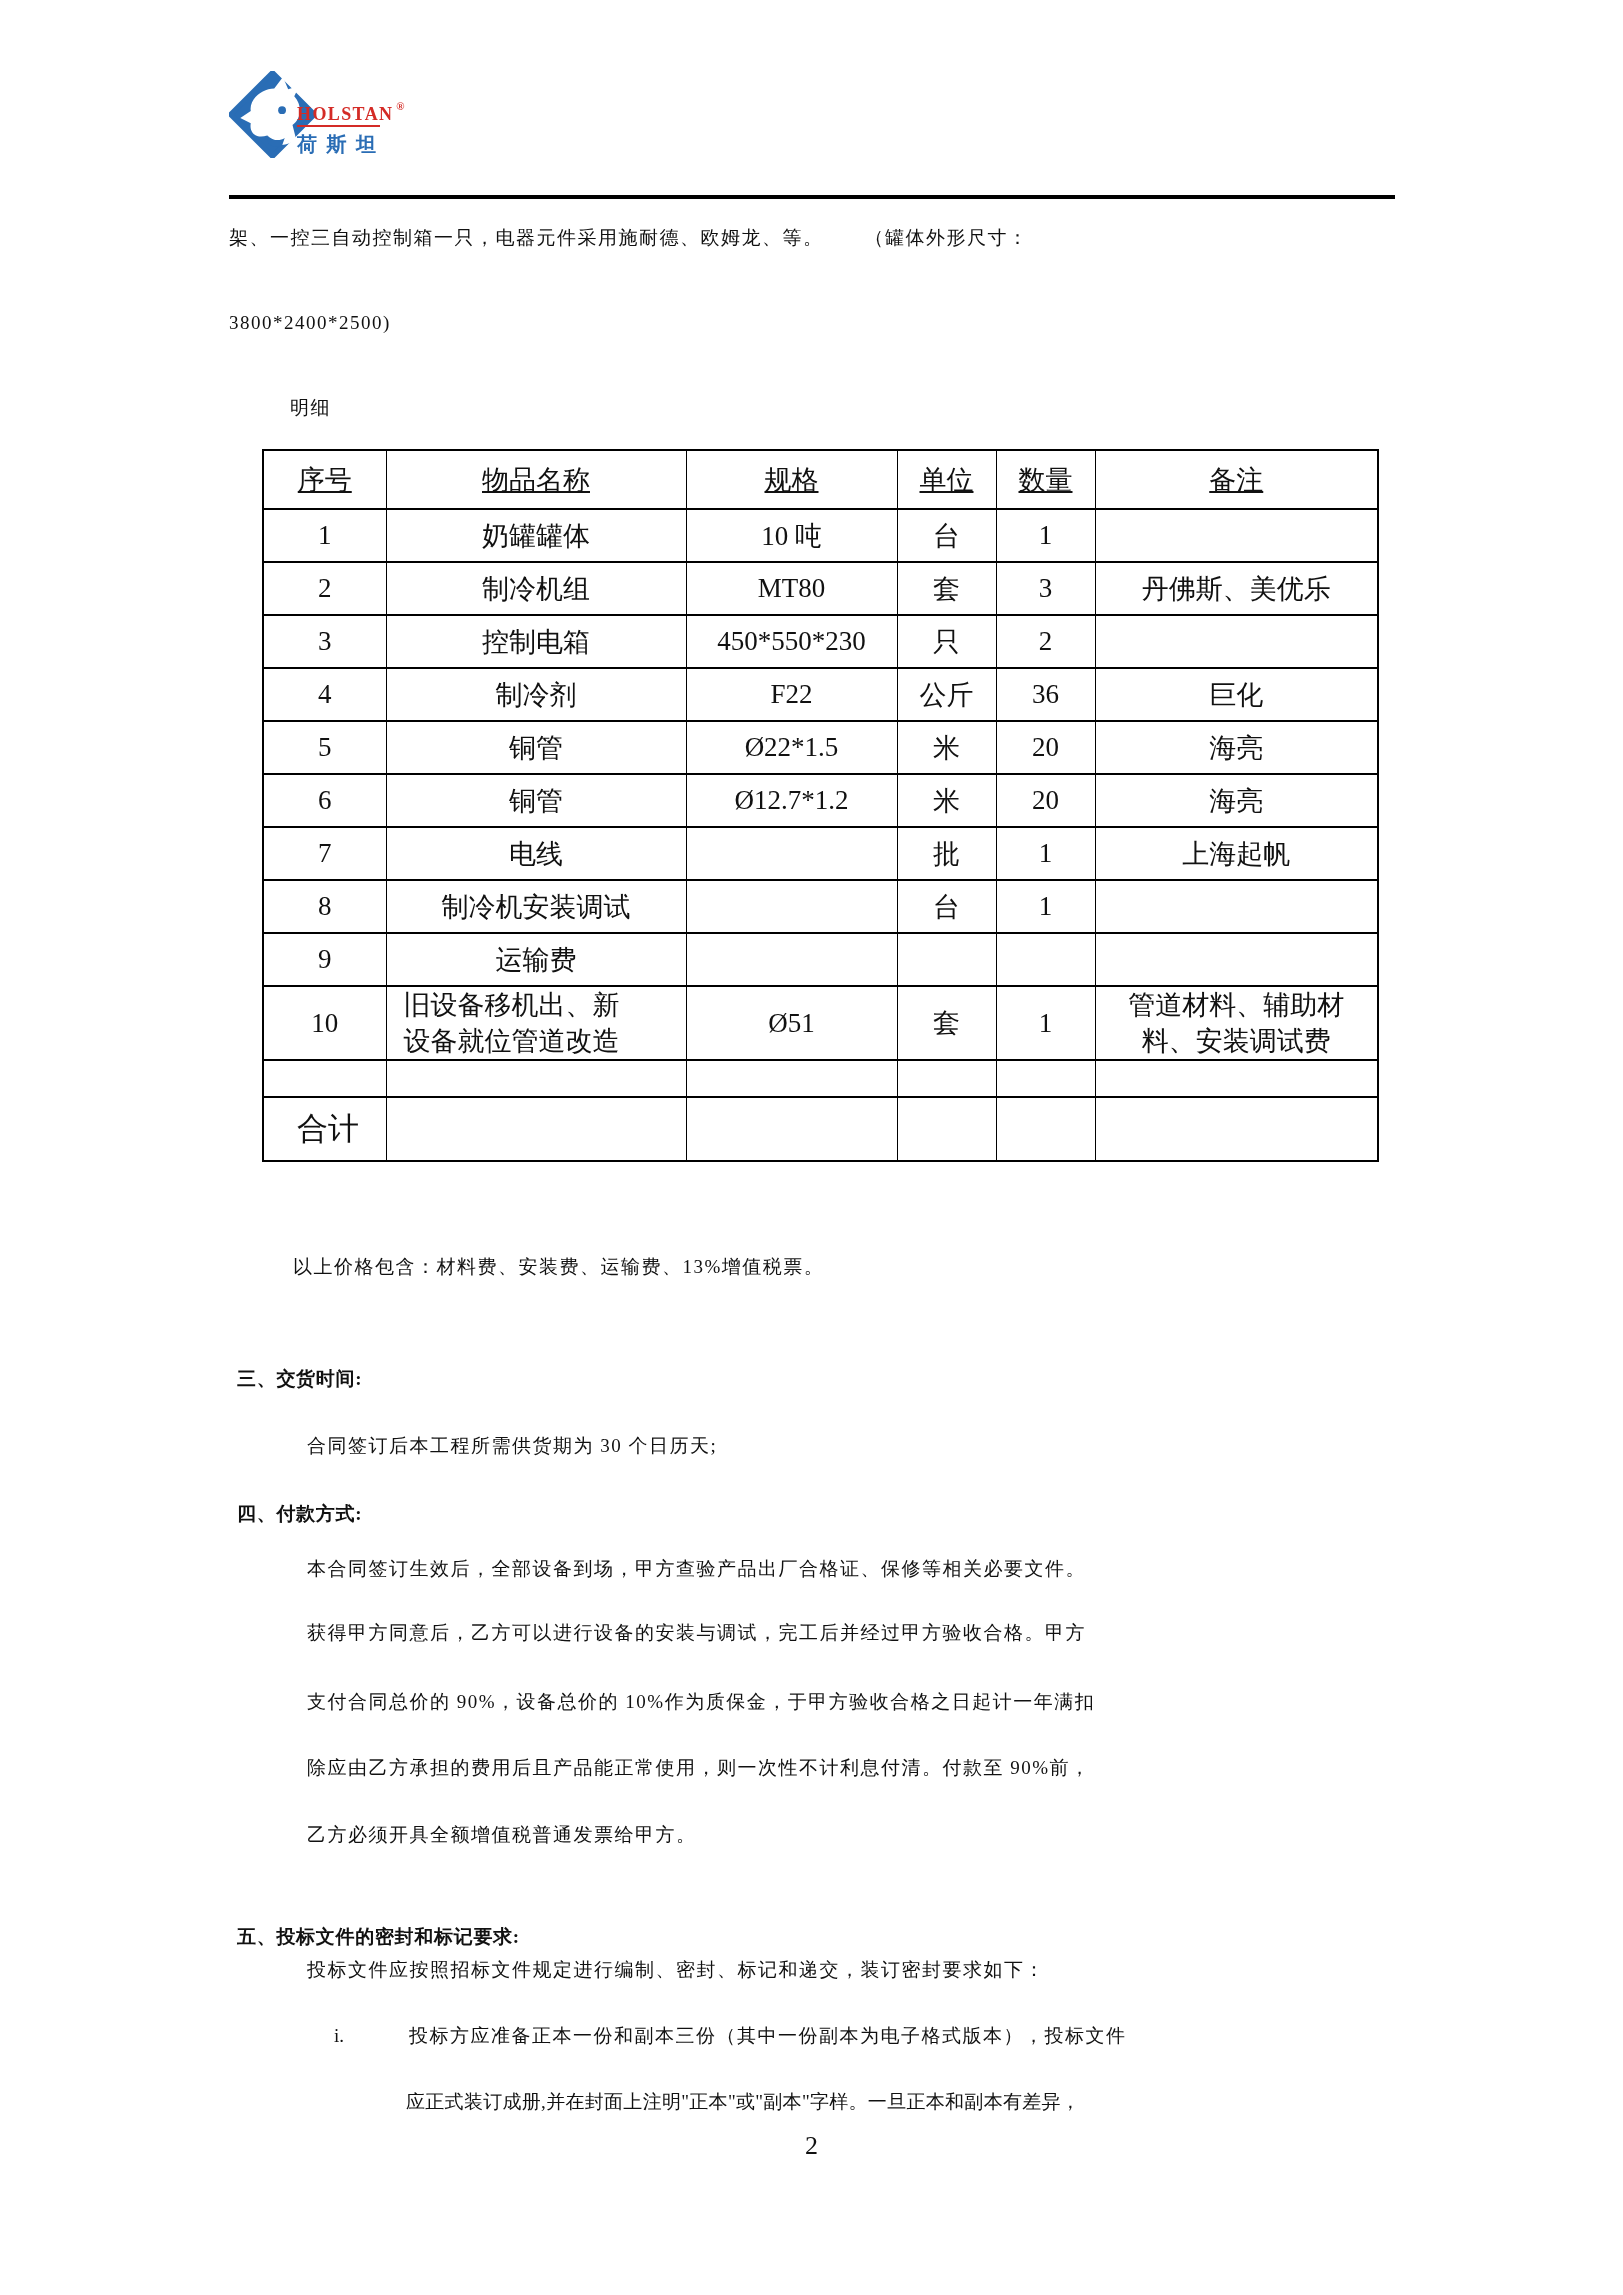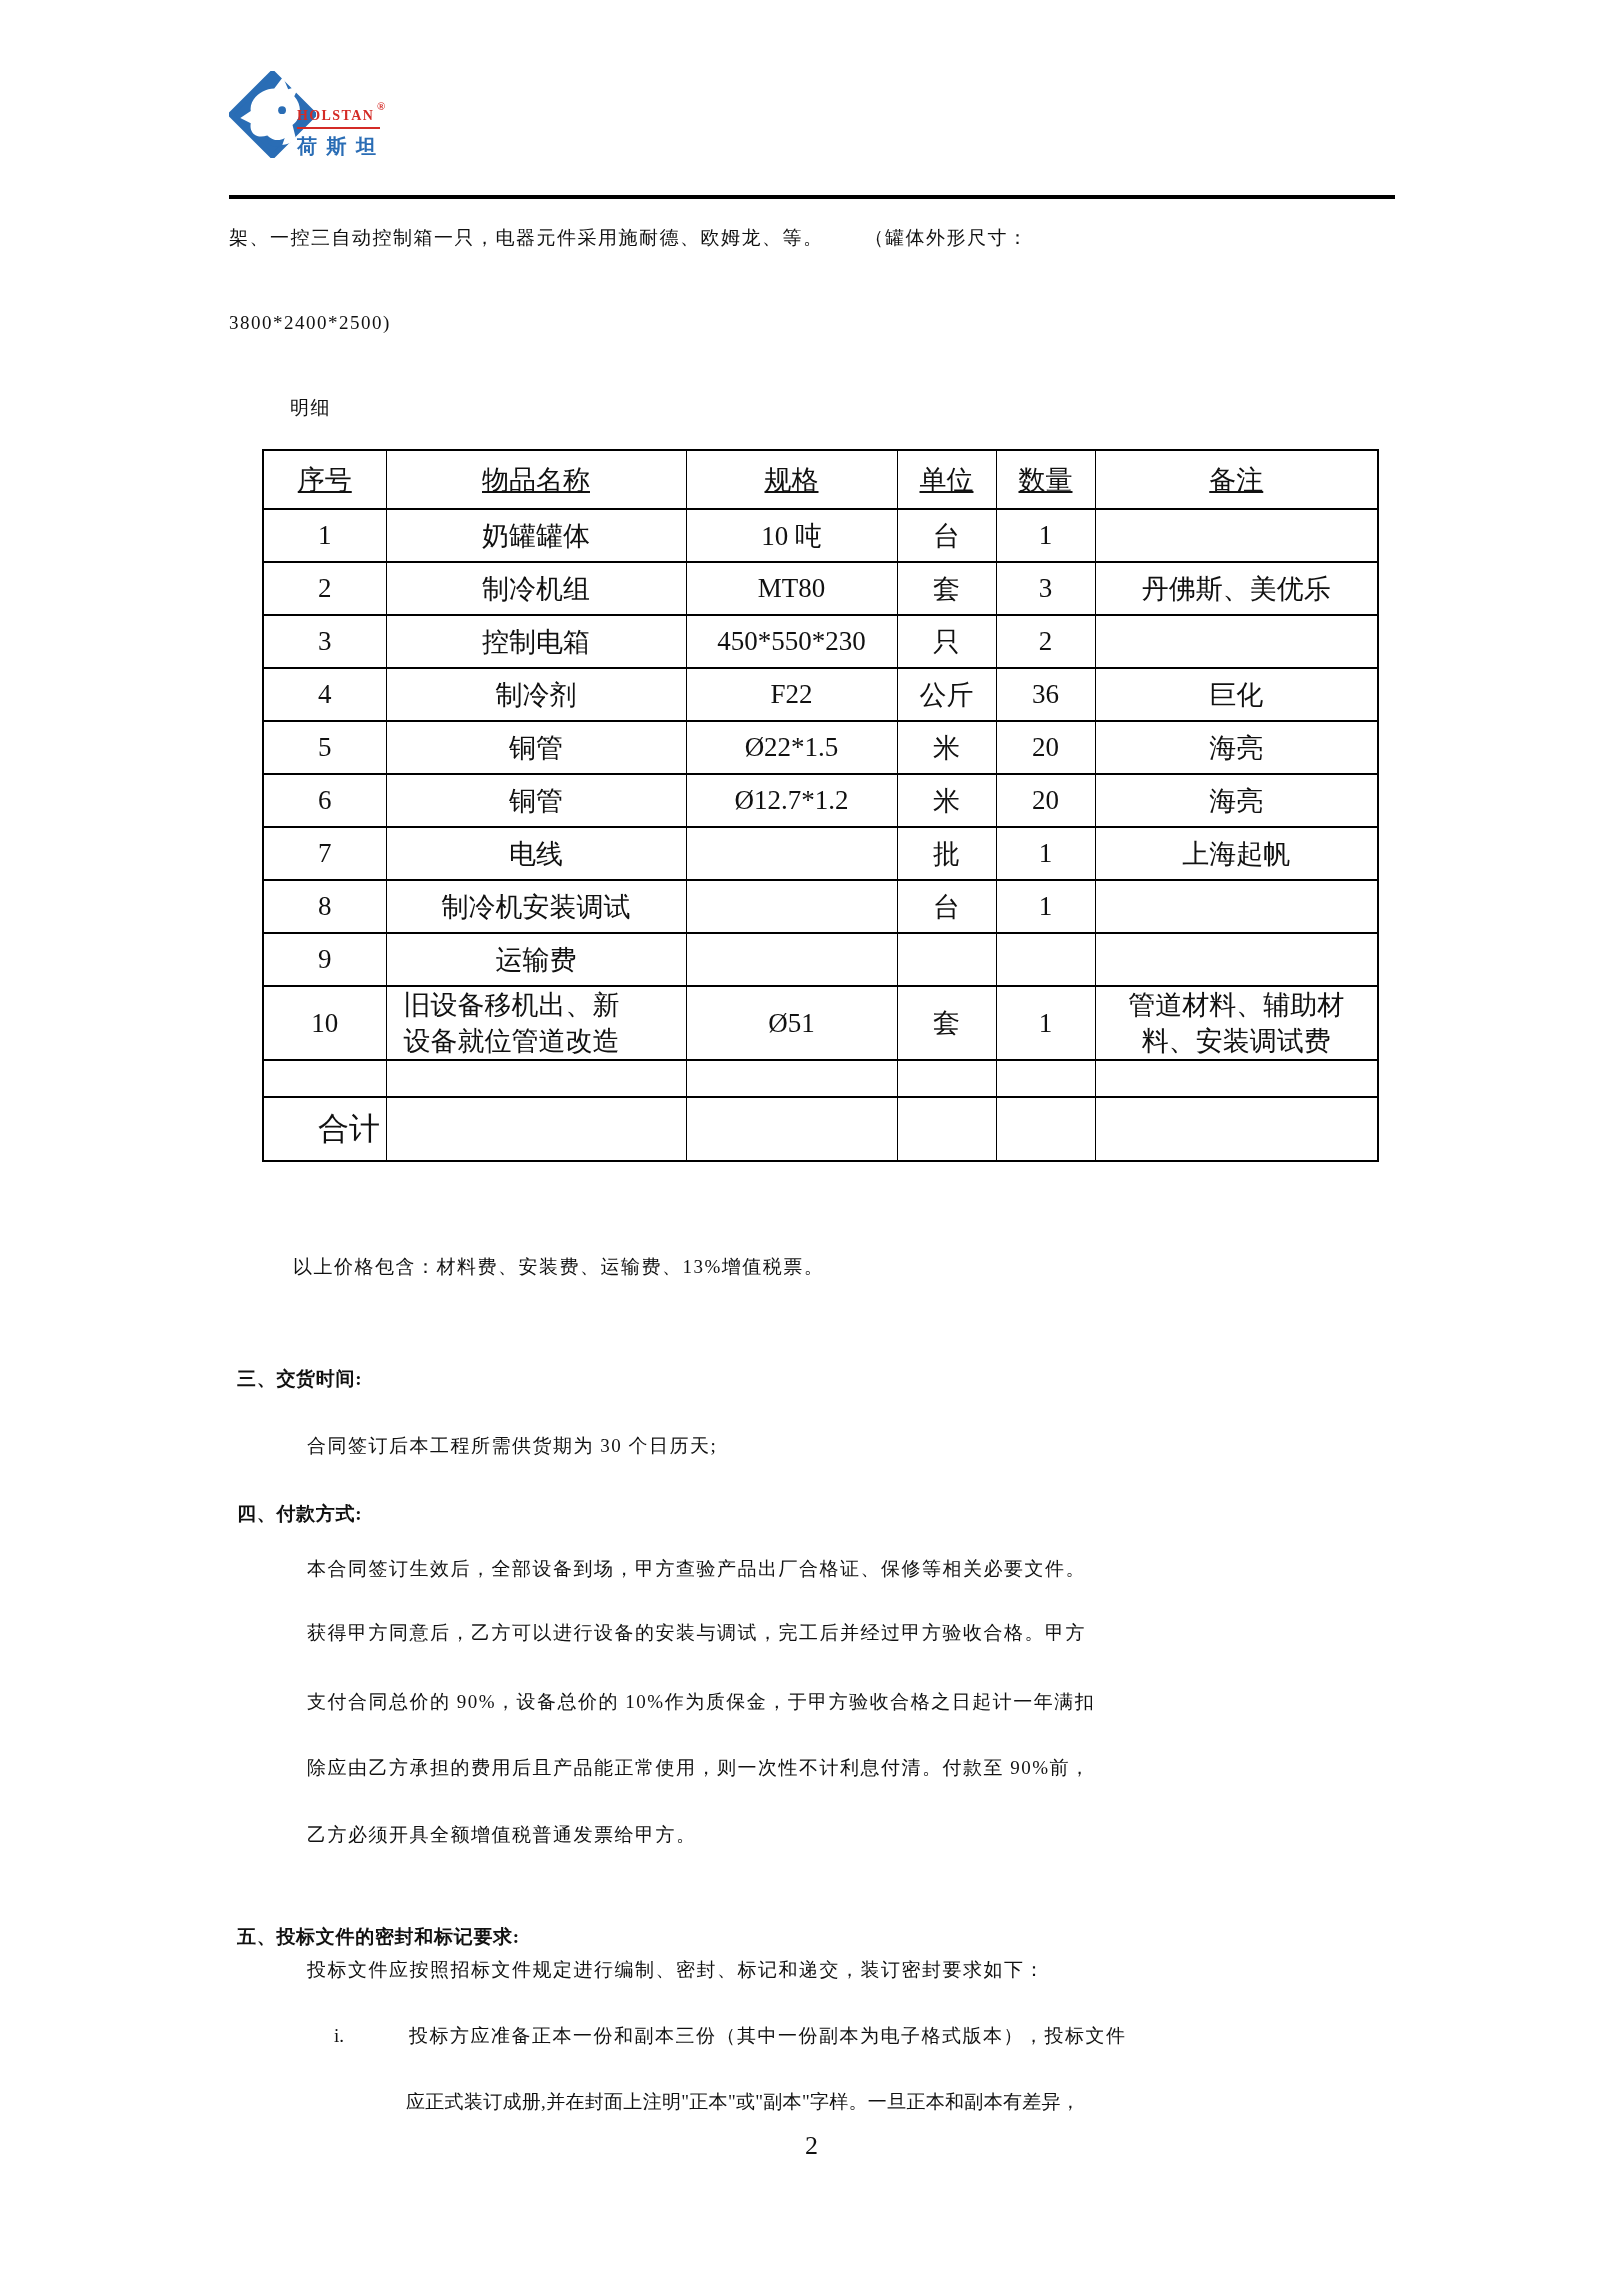--- a/index.html
+++ b/index.html
@@ -8,21 +8,21 @@
     width:1623px;height:2295px;
     background:#ffffff;
     color:#111;
     font-family:"Liberation Serif","DejaVu Serif",serif;
     overflow:hidden;
   }
   
   .logo{position:absolute;left:229px;top:65px;width:245px;height:102px;}
   .logo svg{position:absolute;left:0;top:5.5px;}
   .logo-text{position:absolute;left:68px;top:35px;}
-  .brand{font-size:14px;font-weight:bold;color:#d42b26;letter-spacing:1.4px;line-height:20.5px;white-space:nowrap;}
+  .brand{font-size:18px;font-weight:bold;color:#d42b26;letter-spacing:1.4px;line-height:20.5px;white-space:nowrap;}
   .reg{font-size:11px;color:#d42b26;vertical-align:9.5px;margin-left:2.7px;font-weight:bold;}
   .brand-line{width:83px;height:2px;background:#d42b26;margin-top:1.4px;}
   .brand-cn{font-size:20px;font-weight:bold;color:#2a6db5;letter-spacing:9.5px;margin-top:4.1px;white-space:nowrap;}
   .rule{position:absolute;left:229px;top:195px;width:1166px;height:4.1px;background:#000;}
   
   .ln{
     position:absolute;
     font-size:19px;line-height:34px;
     letter-spacing:1.5px;
     white-space:pre;
@@ -45,21 +45,21 @@
     padding:0 5.5px;
     white-space:pre-line;
     overflow:hidden;
   }
   tr.r-header{height:59px;text-decoration:underline;}
   tr.r-normal{height:53px;}
   tr.r-tall{height:72px;}
   tr.r-empty{height:37px;}
   tr.r-total{height:64px;}
   tr.r-tall td.c1{text-align:left;padding-left:17px;}
-  tr.r-total td.c0{text-align:right;padding-left:12px;font-size:31px;font-family:Liberation Serif, serif;}
+  tr.r-total td.c0{text-align:center;padding-left:12px;font-size:31px;font-family:Liberation Serif, serif;}
 </style>
 </head>
 <body>
 
 <div class="page">
 
   <div class="logo">
     <svg width="87" height="87" viewBox="0 0 100 100">
       <polygon points="50,2 98,50 50,98 2,50" fill="#2a6db5" stroke="#2a6db5" stroke-width="6" stroke-linejoin="round"></polygon>
       <path fill="#ffffff" d="M52 20 l10 -13 6 14 13 -4 -6 12 c9 10 9 25 -2 33 l4 16 c-12 11 -27 9 -33 -4 c-12 4 -21 -2 -19 -14 l-12 -6 12 -8 c-2 -14 13 -26 27 -26 z"></path>

